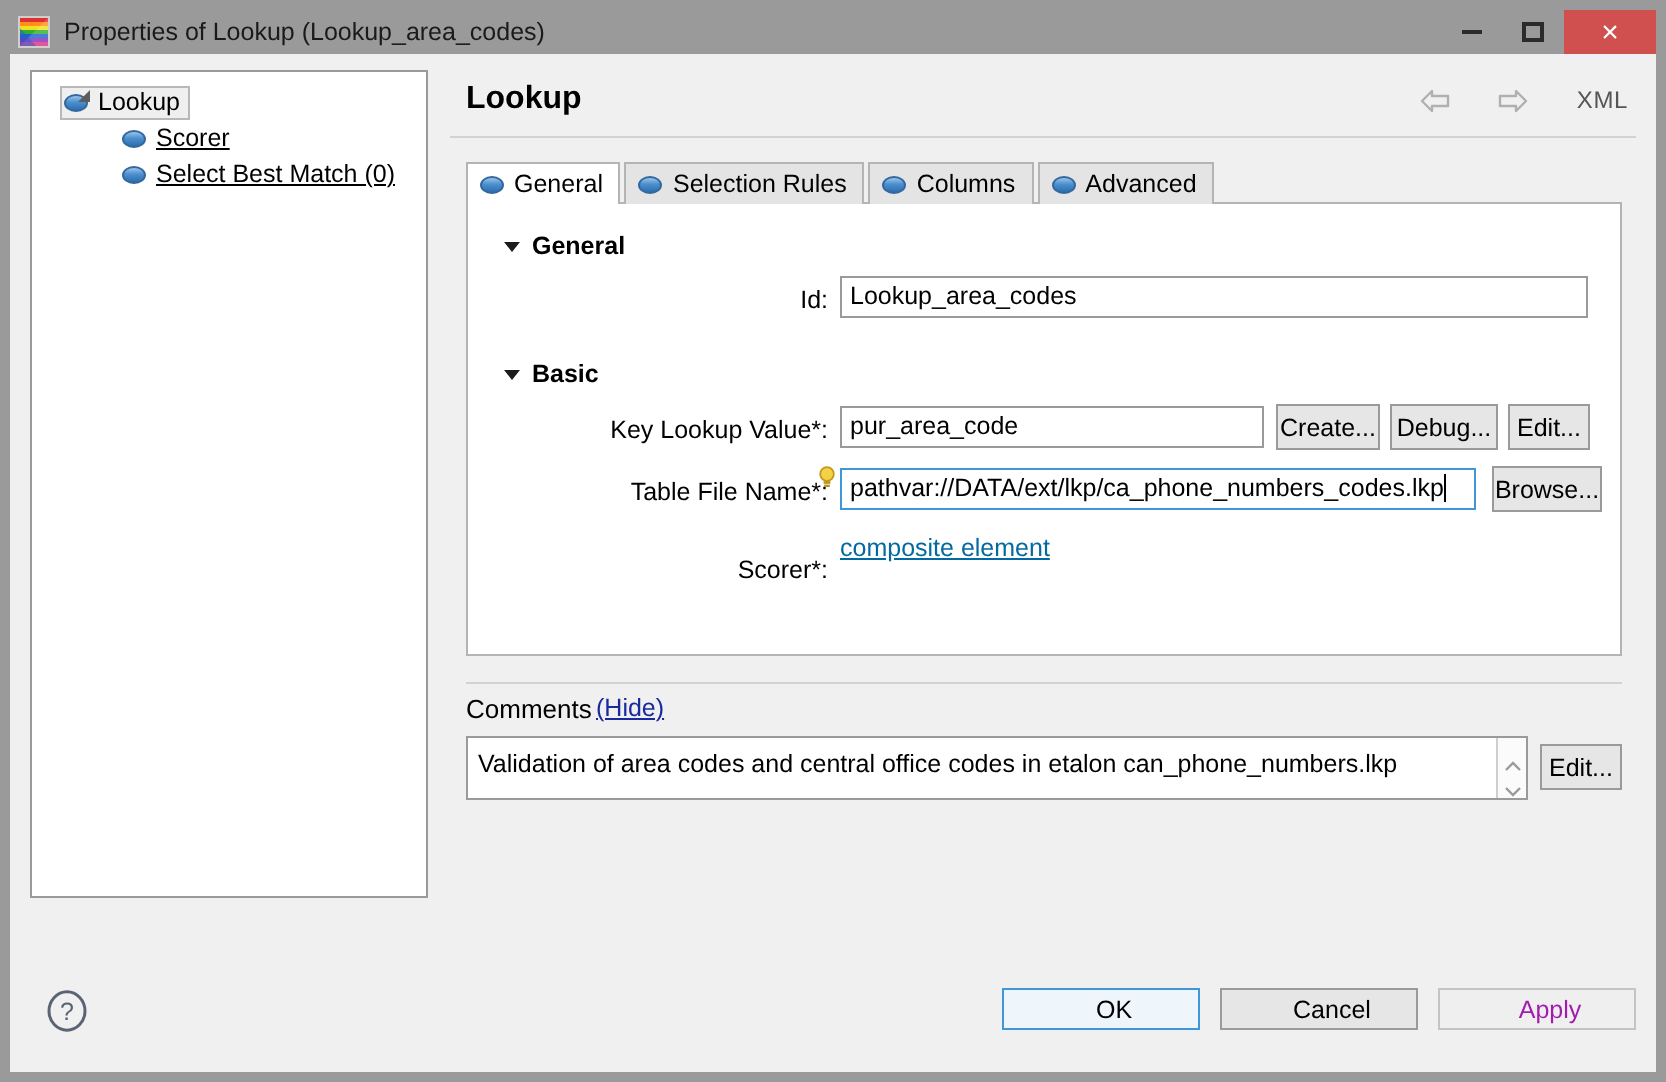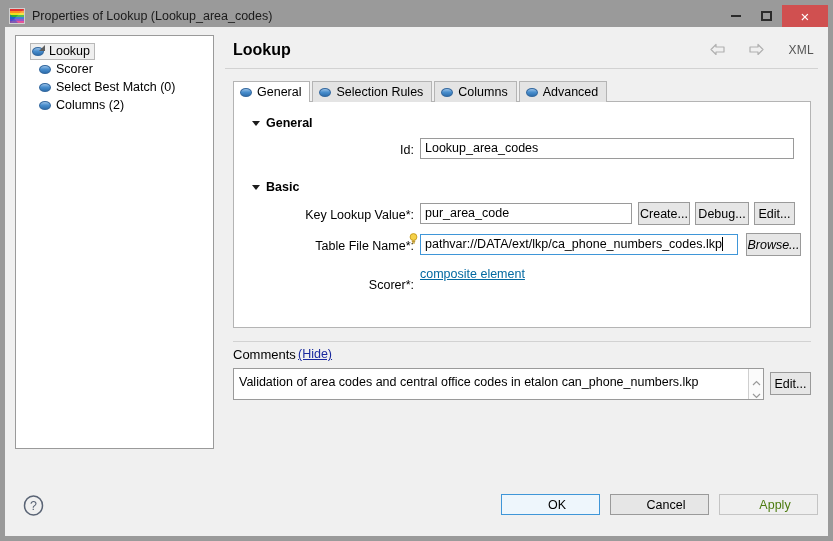--- a/index.html
+++ b/index.html
@@ -103,21 +103,21 @@
     overflow: hidden;
   }
   .tree-row {
     height: 18px;
     display: flex;
     align-items: center;
     font-size: 12.5px;
     white-space: nowrap;
   }
   #tree-root { margin-top: 6px; padding-left: 14px; }
-  .tree-child { padding-left: 22px; }
+  .tree-child { padding-left: 44px; text-decoration: underline; }
   .sel-box {
     display: inline-flex;
     align-items: center;
     border: 1px solid #b8b8b8;
     background: #efefef;
     padding: 0 4px 0 1px;
     height: 17px;
     box-sizing: border-box;
   }
   .node-plain {
@@ -163,21 +163,21 @@
     position: absolute;
     left: 8px; top: 6px;
     font-size: 16px;
     font-weight: bold;
     color: #000;
   }
   #head-tools {
     position: absolute;
     right: 4px; top: 8px;
     display: flex;
-    align-items: flex-start;
+    align-items: flex-end;
     gap: 24px;
   }
   .nav-arrow {
     width: 15px; height: 13px;
     display: block;
   }
   #xml-link {
     font-size: 12px;
     color: #555555;
     letter-spacing: 0.3px;
@@ -378,21 +378,21 @@
     align-items: center;
     justify-content: center;
     font-family: "Liberation Sans", sans-serif;
     padding-left: 13px;
   }
   .fbtn.default {
     border: 1px solid #3f96d8;
     background: #eef6fc;
   }
   .fbtn.disabled {
-    color: #4d7c0f;
+    color: #a21caf;
     background: #efefef;
     border-color: #c4c4c4;
   }
 </style>
 </head>
 <body>
 
 <div id="window">
 
   <div id="titlebar">
@@ -447,28 +447,20 @@
         </span>
       </div>
       <div class="tree-row tree-child">
         <span class="node-plain">
           <span class="ic-node">
               <span class="ball"></span>
             </span>
           <span class="tree-label">Select Best Match (0)</span>
         </span>
       </div>
-      <div class="tree-row tree-child">
-        <span class="node-plain">
-          <span class="ic-node">
-              <span class="ball"></span>
-            </span>
-          <span class="tree-label">Columns (2)</span>
-        </span>
-      </div>
     </div>
 
     <div id="right">
 
       <div id="page-head">
         <div id="page-title">Lookup</div>
         <div id="head-tools">
           <span class="nav-arrow">
             <svg width="15" height="13" viewBox="0 0 15 13">
               <polygon points="1,6.5 6,1.5 6,4 14,4 14,9 6,9 6,11.5" fill="#f0f0f0" stroke="#b0b0b0" stroke-width="1.2" stroke-linejoin="round"></polygon>
@@ -534,21 +526,21 @@
 
         <div class="field-label" style="left:20px; top:137px; width:160px;">Table File Name*:</div>
         <span id="bulb" style="left:175px; top:131px;">
           <svg width="9" height="12" viewBox="0 0 9 12">
             <circle cx="4.5" cy="4" r="3.4" fill="#f5d148" stroke="#c59a1c" stroke-width="0.9"></circle>
             <rect x="2.8" y="7.6" width="3.4" height="1.3" fill="#b9901a"></rect>
             <rect x="3.1" y="9.3" width="2.8" height="1.2" fill="#b9901a"></rect>
           </svg>
         </span>
         <div class="txt focused" style="left:186px; top:132px; width:318px;"><span>pathvar://DATA/ext/lkp/ca_phone_numbers_codes.lkp</span><span class="caret"></span></div>
-        <div class="btn" style="left:512px; top:131px; width:55px;font-style:italic;">Browse...</div>
+        <div class="btn" style="left:512px; top:131px; width:55px;">Browse...</div>
 
         <div class="field-label" style="left:20px; top:176px; width:160px;">Scorer*:</div>
         <div class="link" style="left:186px; top:165px;">composite element</div>
       </div>
 
       <div id="comments-rule"></div>
       <div id="comments-label">Comments</div>
       <div id="hide-link">(Hide)</div>
       <div id="comments-box">
         <div id="comments-text">Validation of area codes and central office codes in etalon can_phone_numbers.lkp</div>

